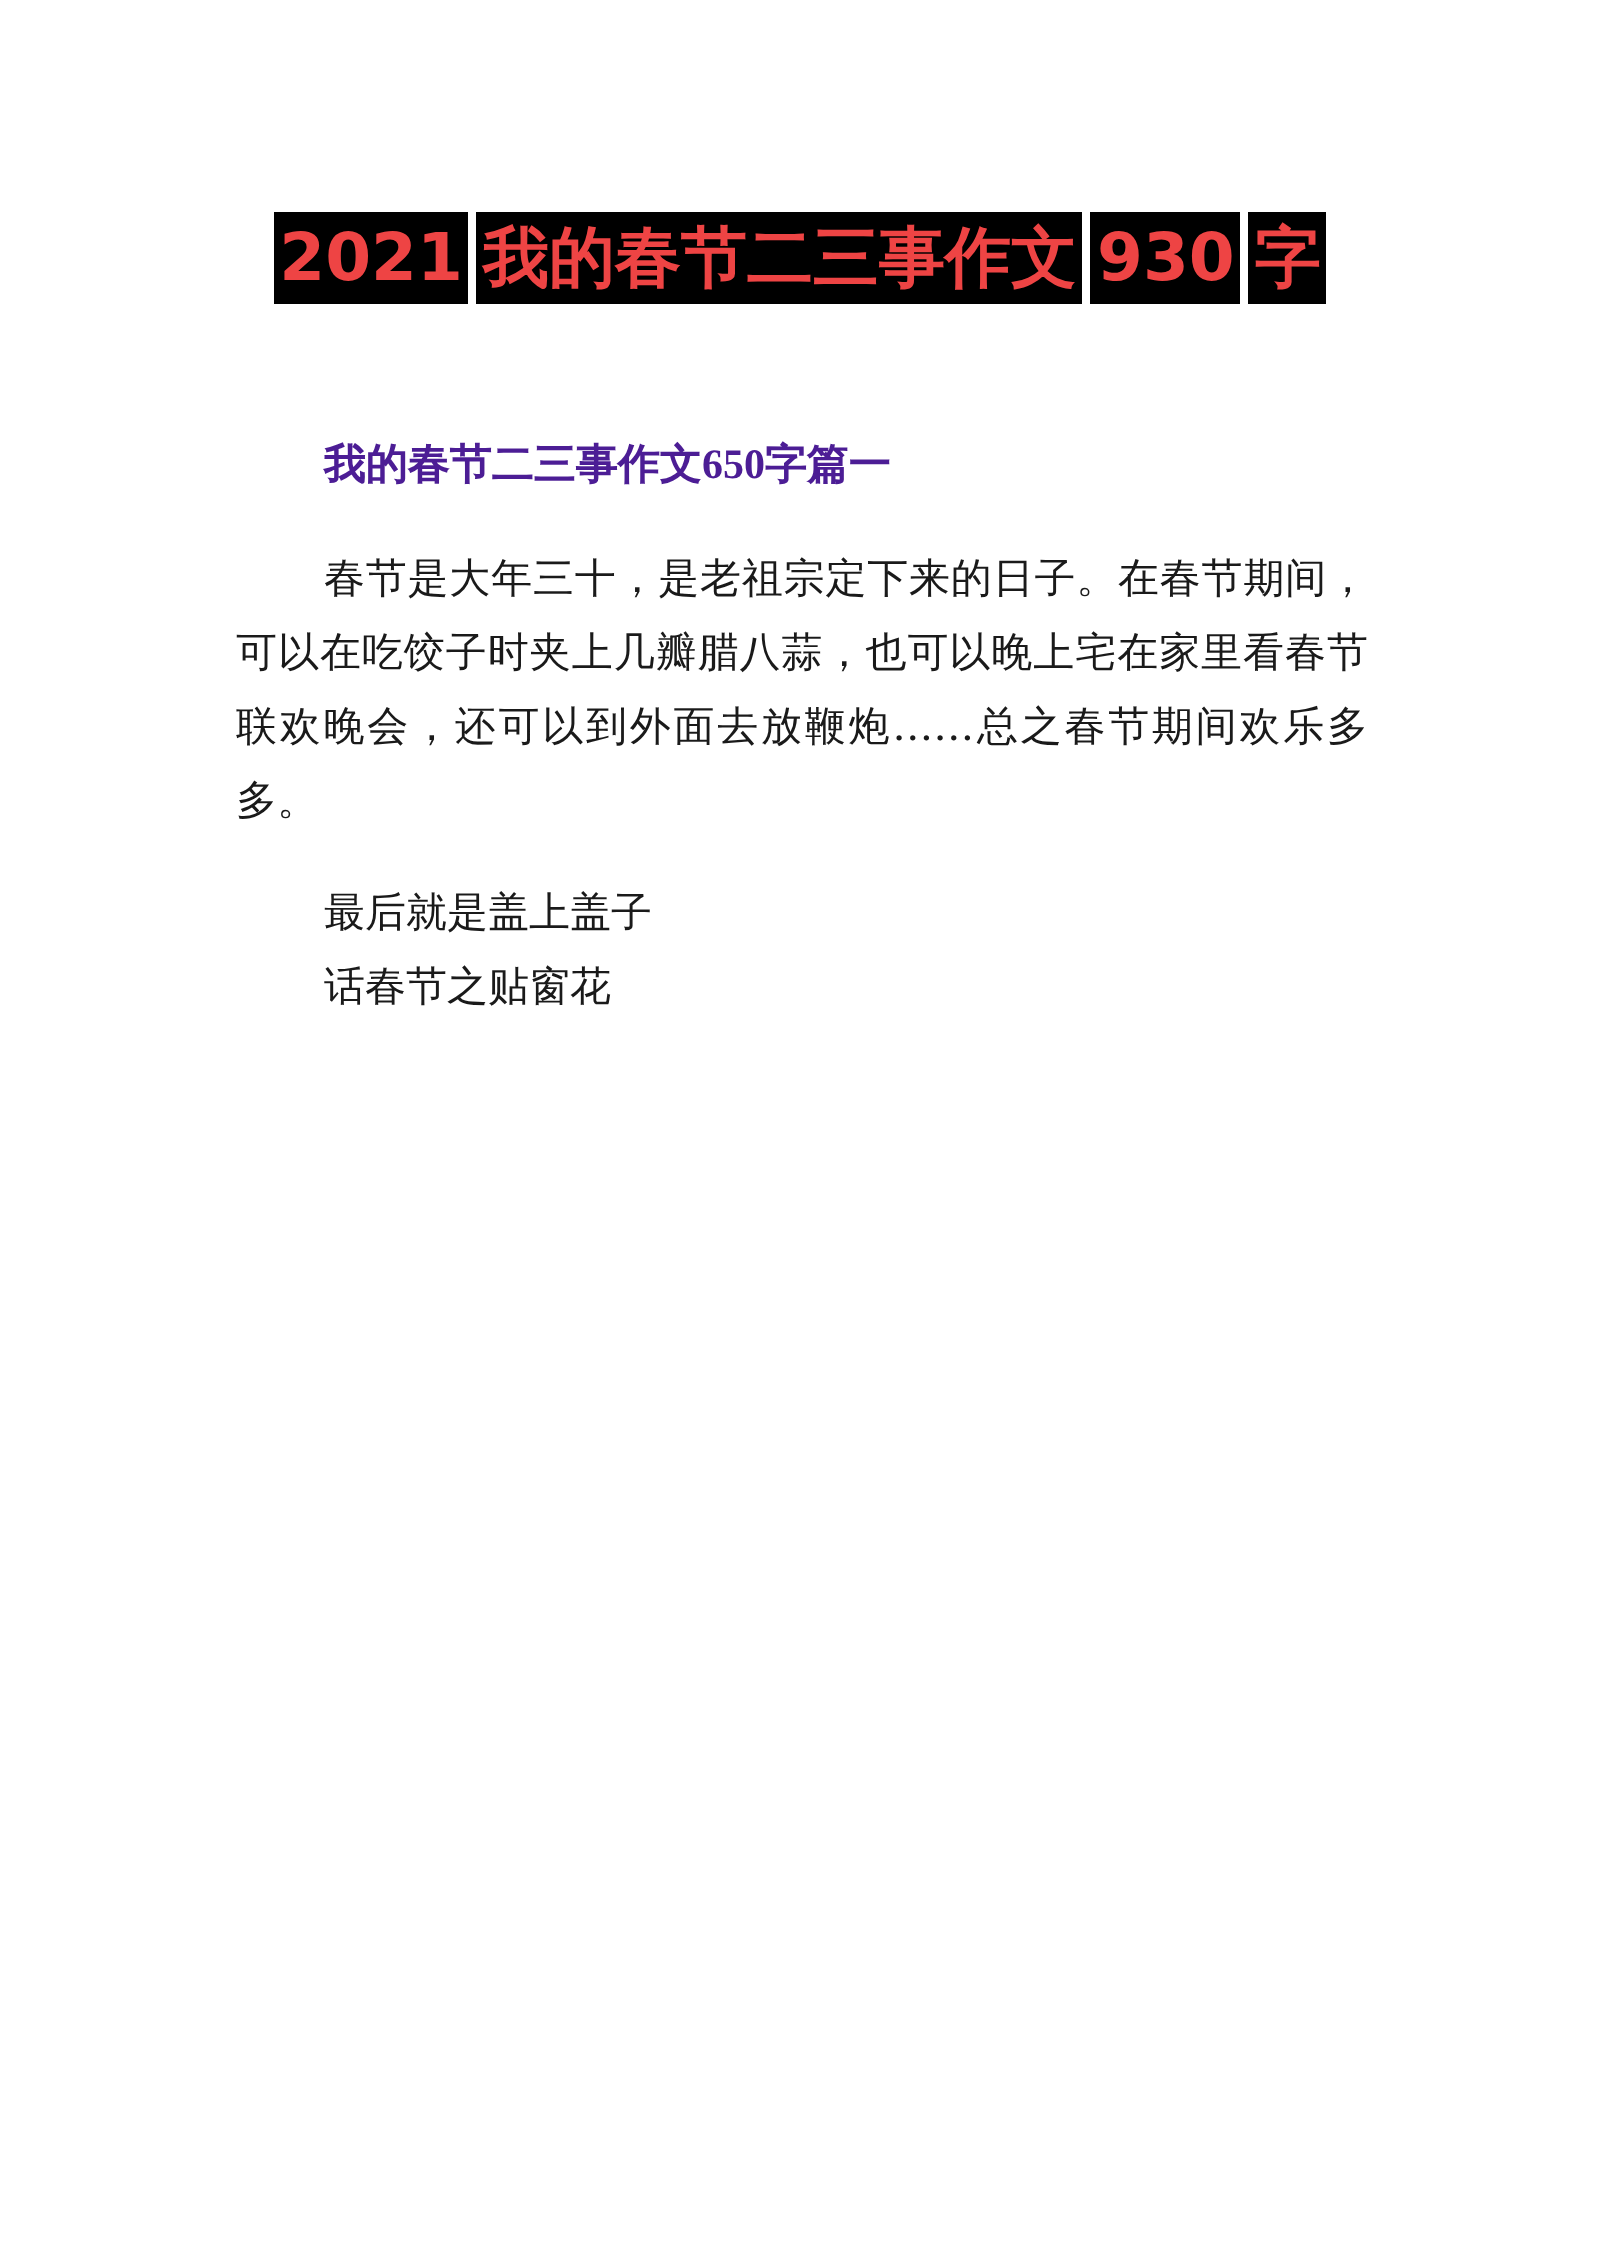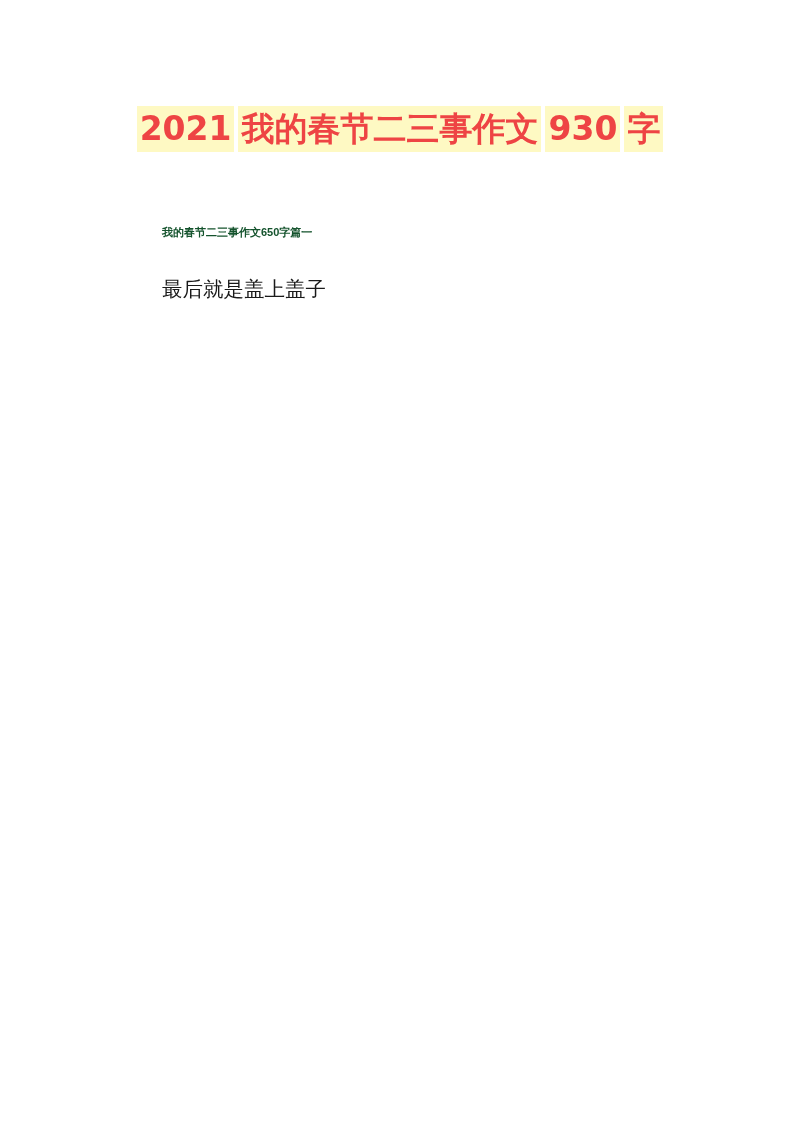--- a/index.html
+++ b/index.html
@@ -30,33 +30,33 @@
       font-family: "DejaVu Sans", "Liberation Sans", sans-serif;
       font-weight: bold;
       font-size: 33px;
       line-height: 46px;
       color: #ee4444;
       letter-spacing: 0px;
       white-space: nowrap;
     }
     .title .seg {
       display: inline-block;
-      background: #fef9c3;
+      background: #000000;
       padding: 0 3px;
       margin: 0 2px;
     }
     .subtitle {
       position: absolute;
       top: 219px;
       left: 162px;
-      font-family: Liberation Sans, sans-serif;
+      font-family: Liberation Serif, serif;
       font-weight: bold;
-      font-size: 11px;
+      font-size: 21px;
       line-height: 26px;
-      color: #14532d;
+      color: #4c1d95;
       white-space: nowrap;
     }
     .body {
       position: absolute;
       top: 271px;
       left: 118px;
       width: 566px;
     }
     .para {
       margin: 0;
@@ -80,16 +80,18 @@
 
 <div class="page">
 
   <div class="title">
     <span class="seg">2021</span><span class="seg">我的春节二三事作文</span><span class="seg">930</span><span class="seg">字</span>
   </div>
 
   <div class="subtitle">我的春节二三事作文650字篇一</div>
 
   <div class="body">
+    <p class="para">春节是大年三十，是老祖宗定下来的日子。在春节期间，可以在吃饺子时夹上几瓣腊八蒜，也可以晚上宅在家里看春节联欢晚会，还可以到外面去放鞭炮……总之春节期间欢乐多多。</p>
     <p class="heading">最后就是盖上盖子</p>
+    <p class="heading">话春节之贴窗花</p>
   </div>
 
 </div>
 
 </body></html>

